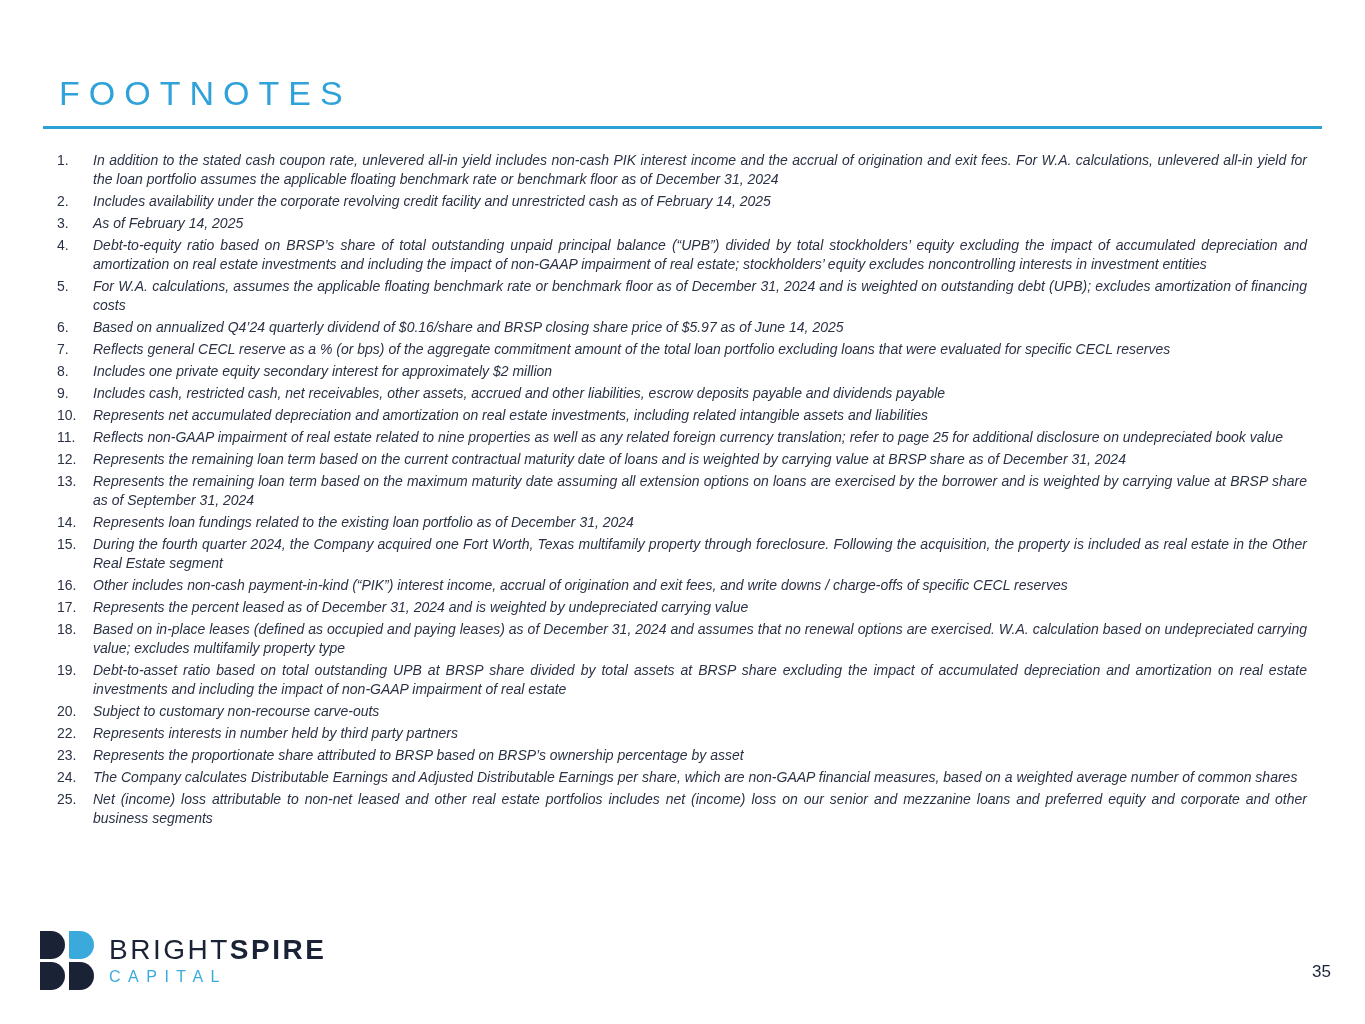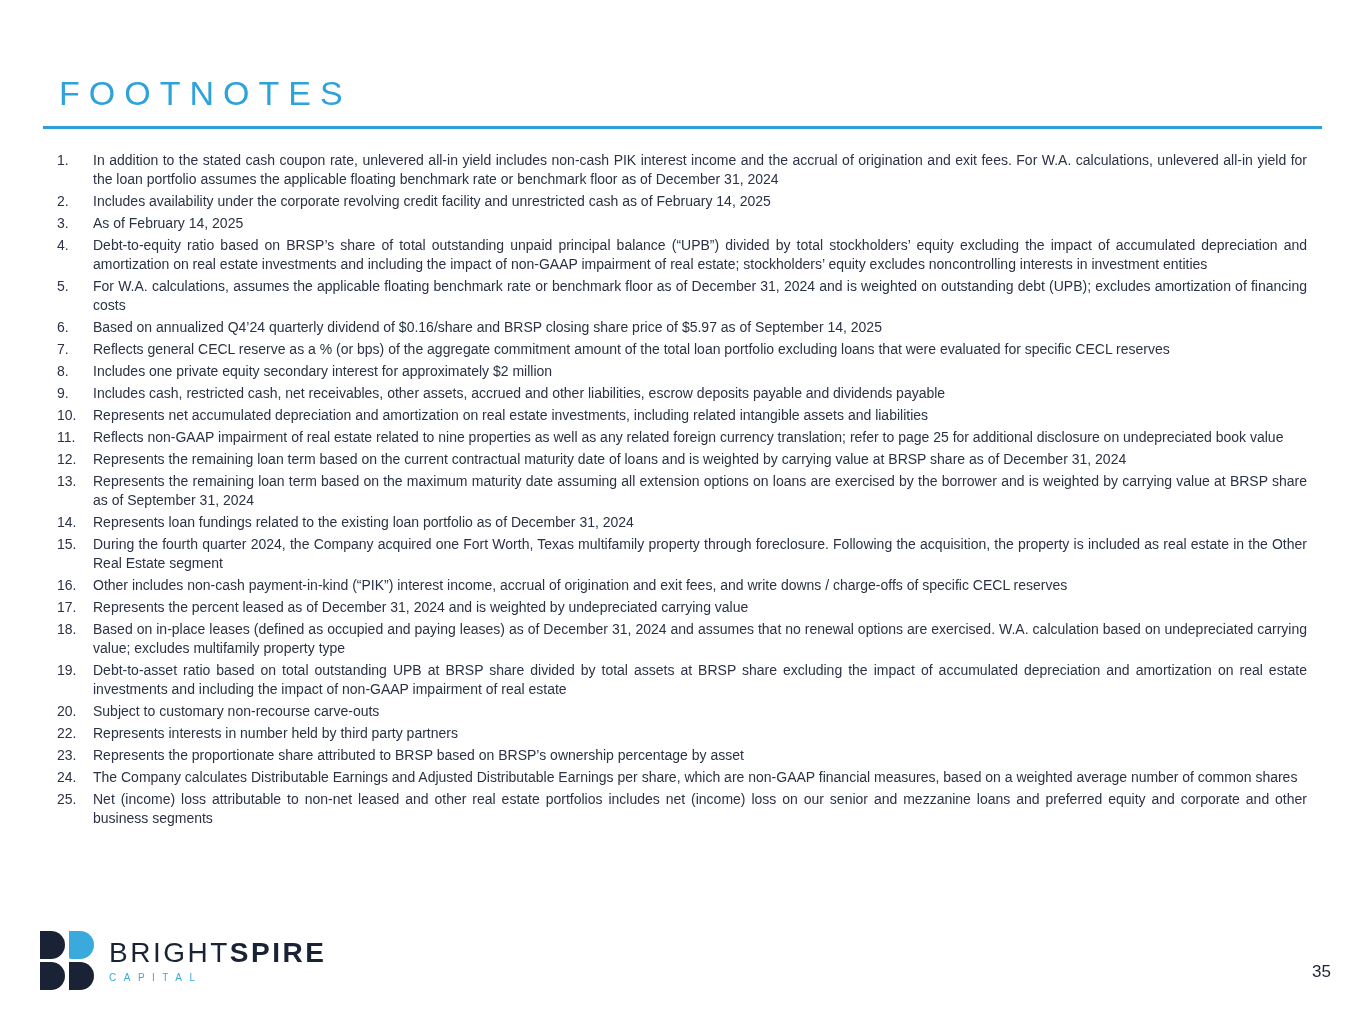--- a/index.html
+++ b/index.html
@@ -46,20 +46,21 @@
     margin-bottom: 3px;
     color: #2b3245;
   }
   .fn-num {
     width: 36px;
     flex-shrink: 0;
   }
   .fn-text {
     flex: 1;
     text-align: justify;
+    font-style: italic;
   }
 
   .footer-logo {
     position: absolute;
     left: 40px;
     top: 931px;
     display: flex;
     align-items: center;
     gap: 15px;
   }
@@ -79,21 +80,21 @@
   }
   .logo-text .brand {
     font-size: 28px;
     letter-spacing: 2.5px;
     color: #1a2335;
     font-weight: 400;
     line-height: 1.1;
   }
   .logo-text .brand b { font-weight: 700; }
   .logo-text .brand-sub {
-    font-size: 10px;
+    font-size: 16px;
     letter-spacing: 7.5px;
     color: #3aa9dc;
     margin-top: 3px;
     font-weight: 400;
   }
 
   .page-number {
     position: absolute;
     right: 34px;
     top: 962px;
@@ -126,21 +127,21 @@
       <li class="footnote">
         <span class="fn-num">4.</span>
         <span class="fn-text">Debt-to-equity ratio based on BRSP’s share of total outstanding unpaid principal balance (“UPB”) divided by total stockholders’ equity excluding the impact of accumulated depreciation and amortization on real estate investments and including the impact of non-GAAP impairment of real estate; stockholders’ equity excludes noncontrolling interests in investment entities</span>
       </li>
       <li class="footnote">
         <span class="fn-num">5.</span>
         <span class="fn-text">For W.A. calculations, assumes the applicable floating benchmark rate or benchmark floor as of December 31, 2024 and is weighted on outstanding debt (UPB); excludes amortization of financing costs</span>
       </li>
       <li class="footnote">
         <span class="fn-num">6.</span>
-        <span class="fn-text">Based on annualized Q4’24 quarterly dividend of $0.16/share and BRSP closing share price of $5.97 as of September 14, 2025</span>
+        <span class="fn-text">Based on annualized Q4’24 quarterly dividend of $0.16/share and BRSP closing share price of $5.97 as of June 14, 2025</span>
       </li>
       <li class="footnote">
         <span class="fn-num">7.</span>
         <span class="fn-text">Reflects general CECL reserve as a % (or bps) of the aggregate commitment amount of the total loan portfolio excluding loans that were evaluated for specific CECL reserves</span>
       </li>
       <li class="footnote">
         <span class="fn-num">8.</span>
         <span class="fn-text">Includes one private equity secondary interest for approximately $2 million</span>
       </li>
       <li class="footnote">

